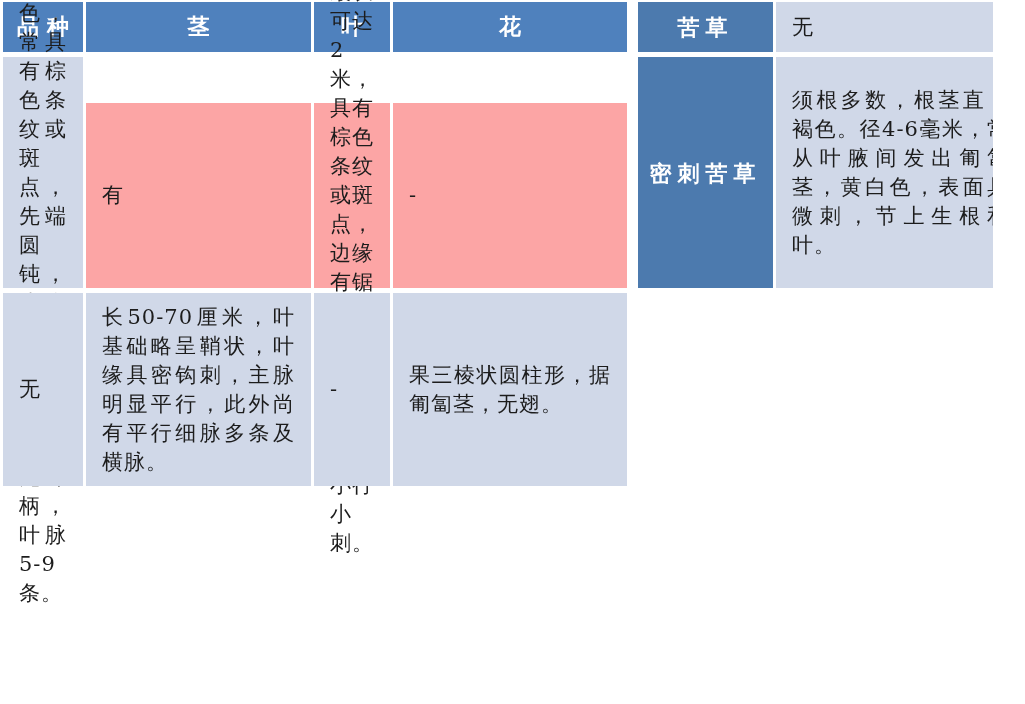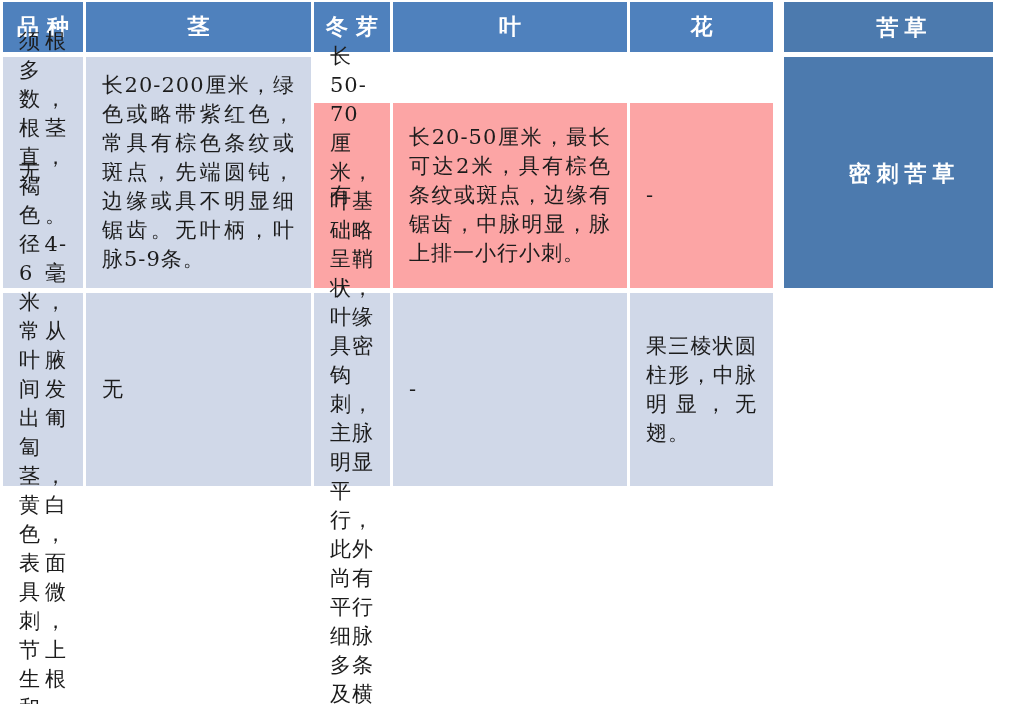--- a/index.html
+++ b/index.html
@@ -61,21 +61,20 @@
   .odd  { background: #D0D8E8; }
   .even { background: #fca5a5; margin-top: 46px; }
 </style>
 </head>
 <body>
 
 <div class="table">
 
   <div class="hdr">品种</div>
   <div class="hdr">茎</div>
-  <div class="hdr">冬芽</div>
   <div class="hdr">叶</div>
   <div class="hdr">花</div>
 
   <div class="species">苦草</div>
   <div class="cell odd">
       <p>无</p>
     </div>
   <div class="cell odd">
       <p>长20-200厘米，绿色或略带紫红色，常具有棕色条纹或斑点，先端圆钝，边缘或具不明显细锯齿。无叶柄，叶脉5-9条。</p>
     </div>
@@ -97,16 +96,16 @@
   <div class="cell odd">
       <p>无</p>
     </div>
   <div class="cell odd">
       <p>长50-70厘米，叶基础略呈鞘状，叶缘具密钩刺，主脉明显平行，此外尚有平行细脉多条及横脉。</p>
     </div>
   <div class="cell odd">
       <p>-</p>
     </div>
   <div class="cell odd">
-      <p>果三棱状圆柱形，中脉明显，无翅。</p>
+      <p>果三棱状圆柱形，据匍匐茎，无翅。</p>
     </div>
 
 </div>
 
 </body></html>

